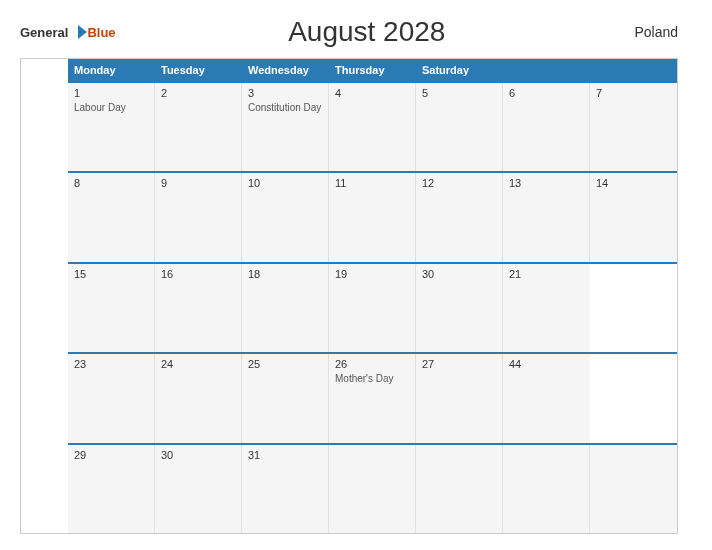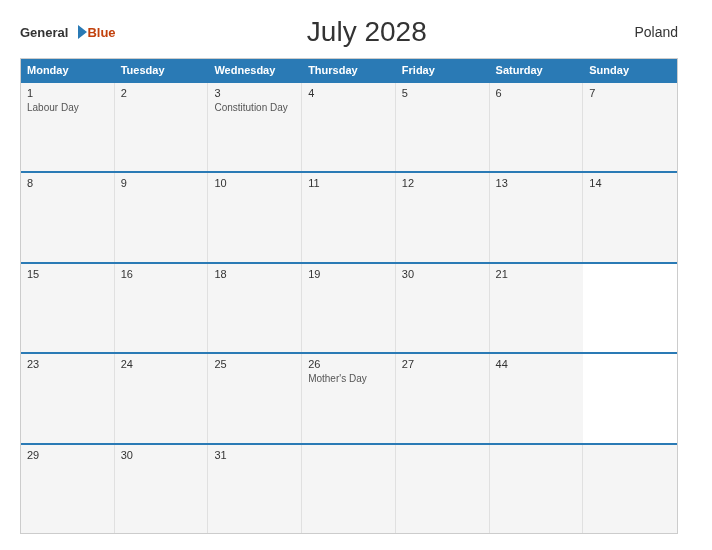--- a/index.html
+++ b/index.html
@@ -54,20 +54,21 @@
       font-size: 14px;
       color: #333;
       text-align: right;
       min-width: 60px;
     }
     .calendar {
       flex: 1;
       display: flex;
       flex-direction: column;
       border: 1px solid #ccc;
+      padding-left: 47px;
     }
     .cal-header {
       display: grid;
       grid-template-columns: repeat(7, 1fr);
       background: #2a7ab5;
     }
     .cal-header-cell {
       color: #fff;
       font-size: 11px;
       font-weight: bold;
@@ -120,33 +121,31 @@
 <div class="page">
   <div class="header">
     <div class="logo">
       <span class="logo-general">General</span>
       <svg class="logo-flag" viewBox="0 0 18 18">
         <polygon points="9,2 18,9 9,16" fill="#2a7ab5"></polygon>
       </svg>
       <br>
       <span class="logo-blue">Blue</span>
     </div>
-    <div class="title">July 2028</div>
+    <div class="title">August 2028</div>
     <div class="country">Poland</div>
   </div>
 
   <div class="calendar">
     <div class="cal-header">
       <div class="cal-header-cell">Monday</div>
       <div class="cal-header-cell">Tuesday</div>
       <div class="cal-header-cell">Wednesday</div>
       <div class="cal-header-cell">Thursday</div>
-      <div class="cal-header-cell">Friday</div>
       <div class="cal-header-cell">Saturday</div>
-      <div class="cal-header-cell">Sunday</div>
     </div>
     <div class="cal-body" id="cal-body">
     <div class="cal-row">
           <div class="cal-cell">
             <span class="day-number">1</span>
             <div class="day-event">Labour Day</div>
           </div>
           <div class="cal-cell">
             <span class="day-number">2</span>
           </div>

